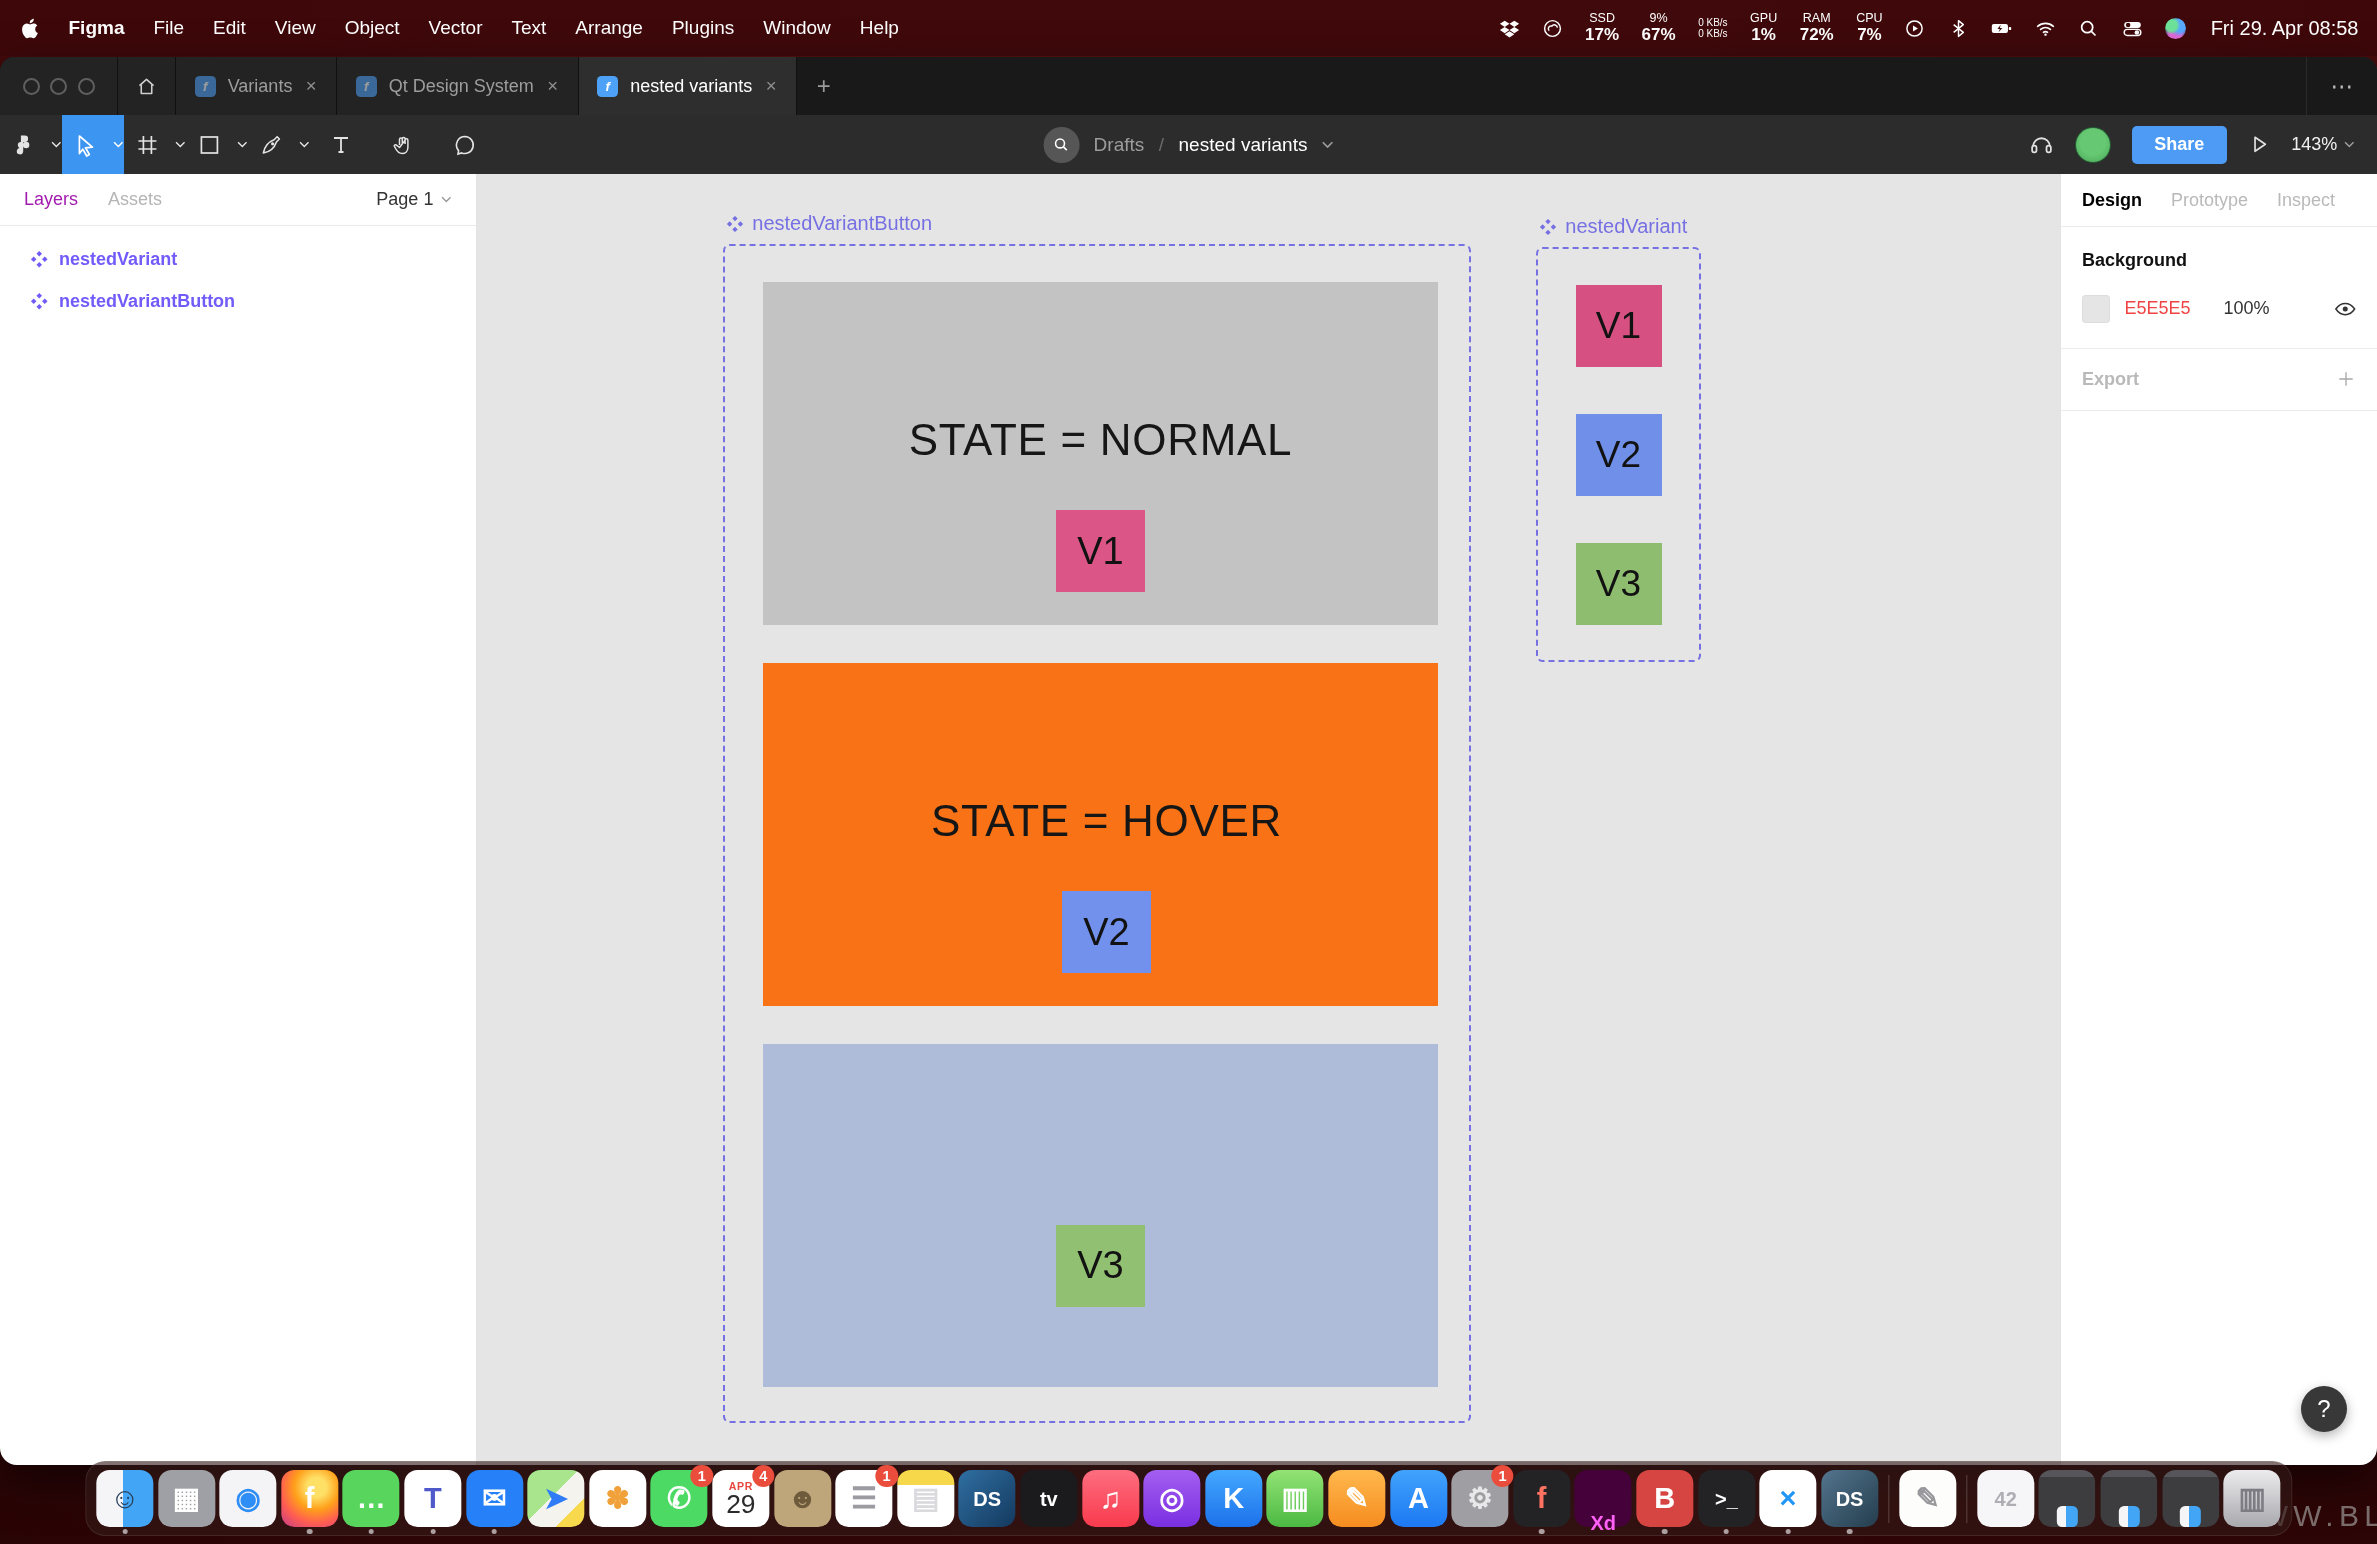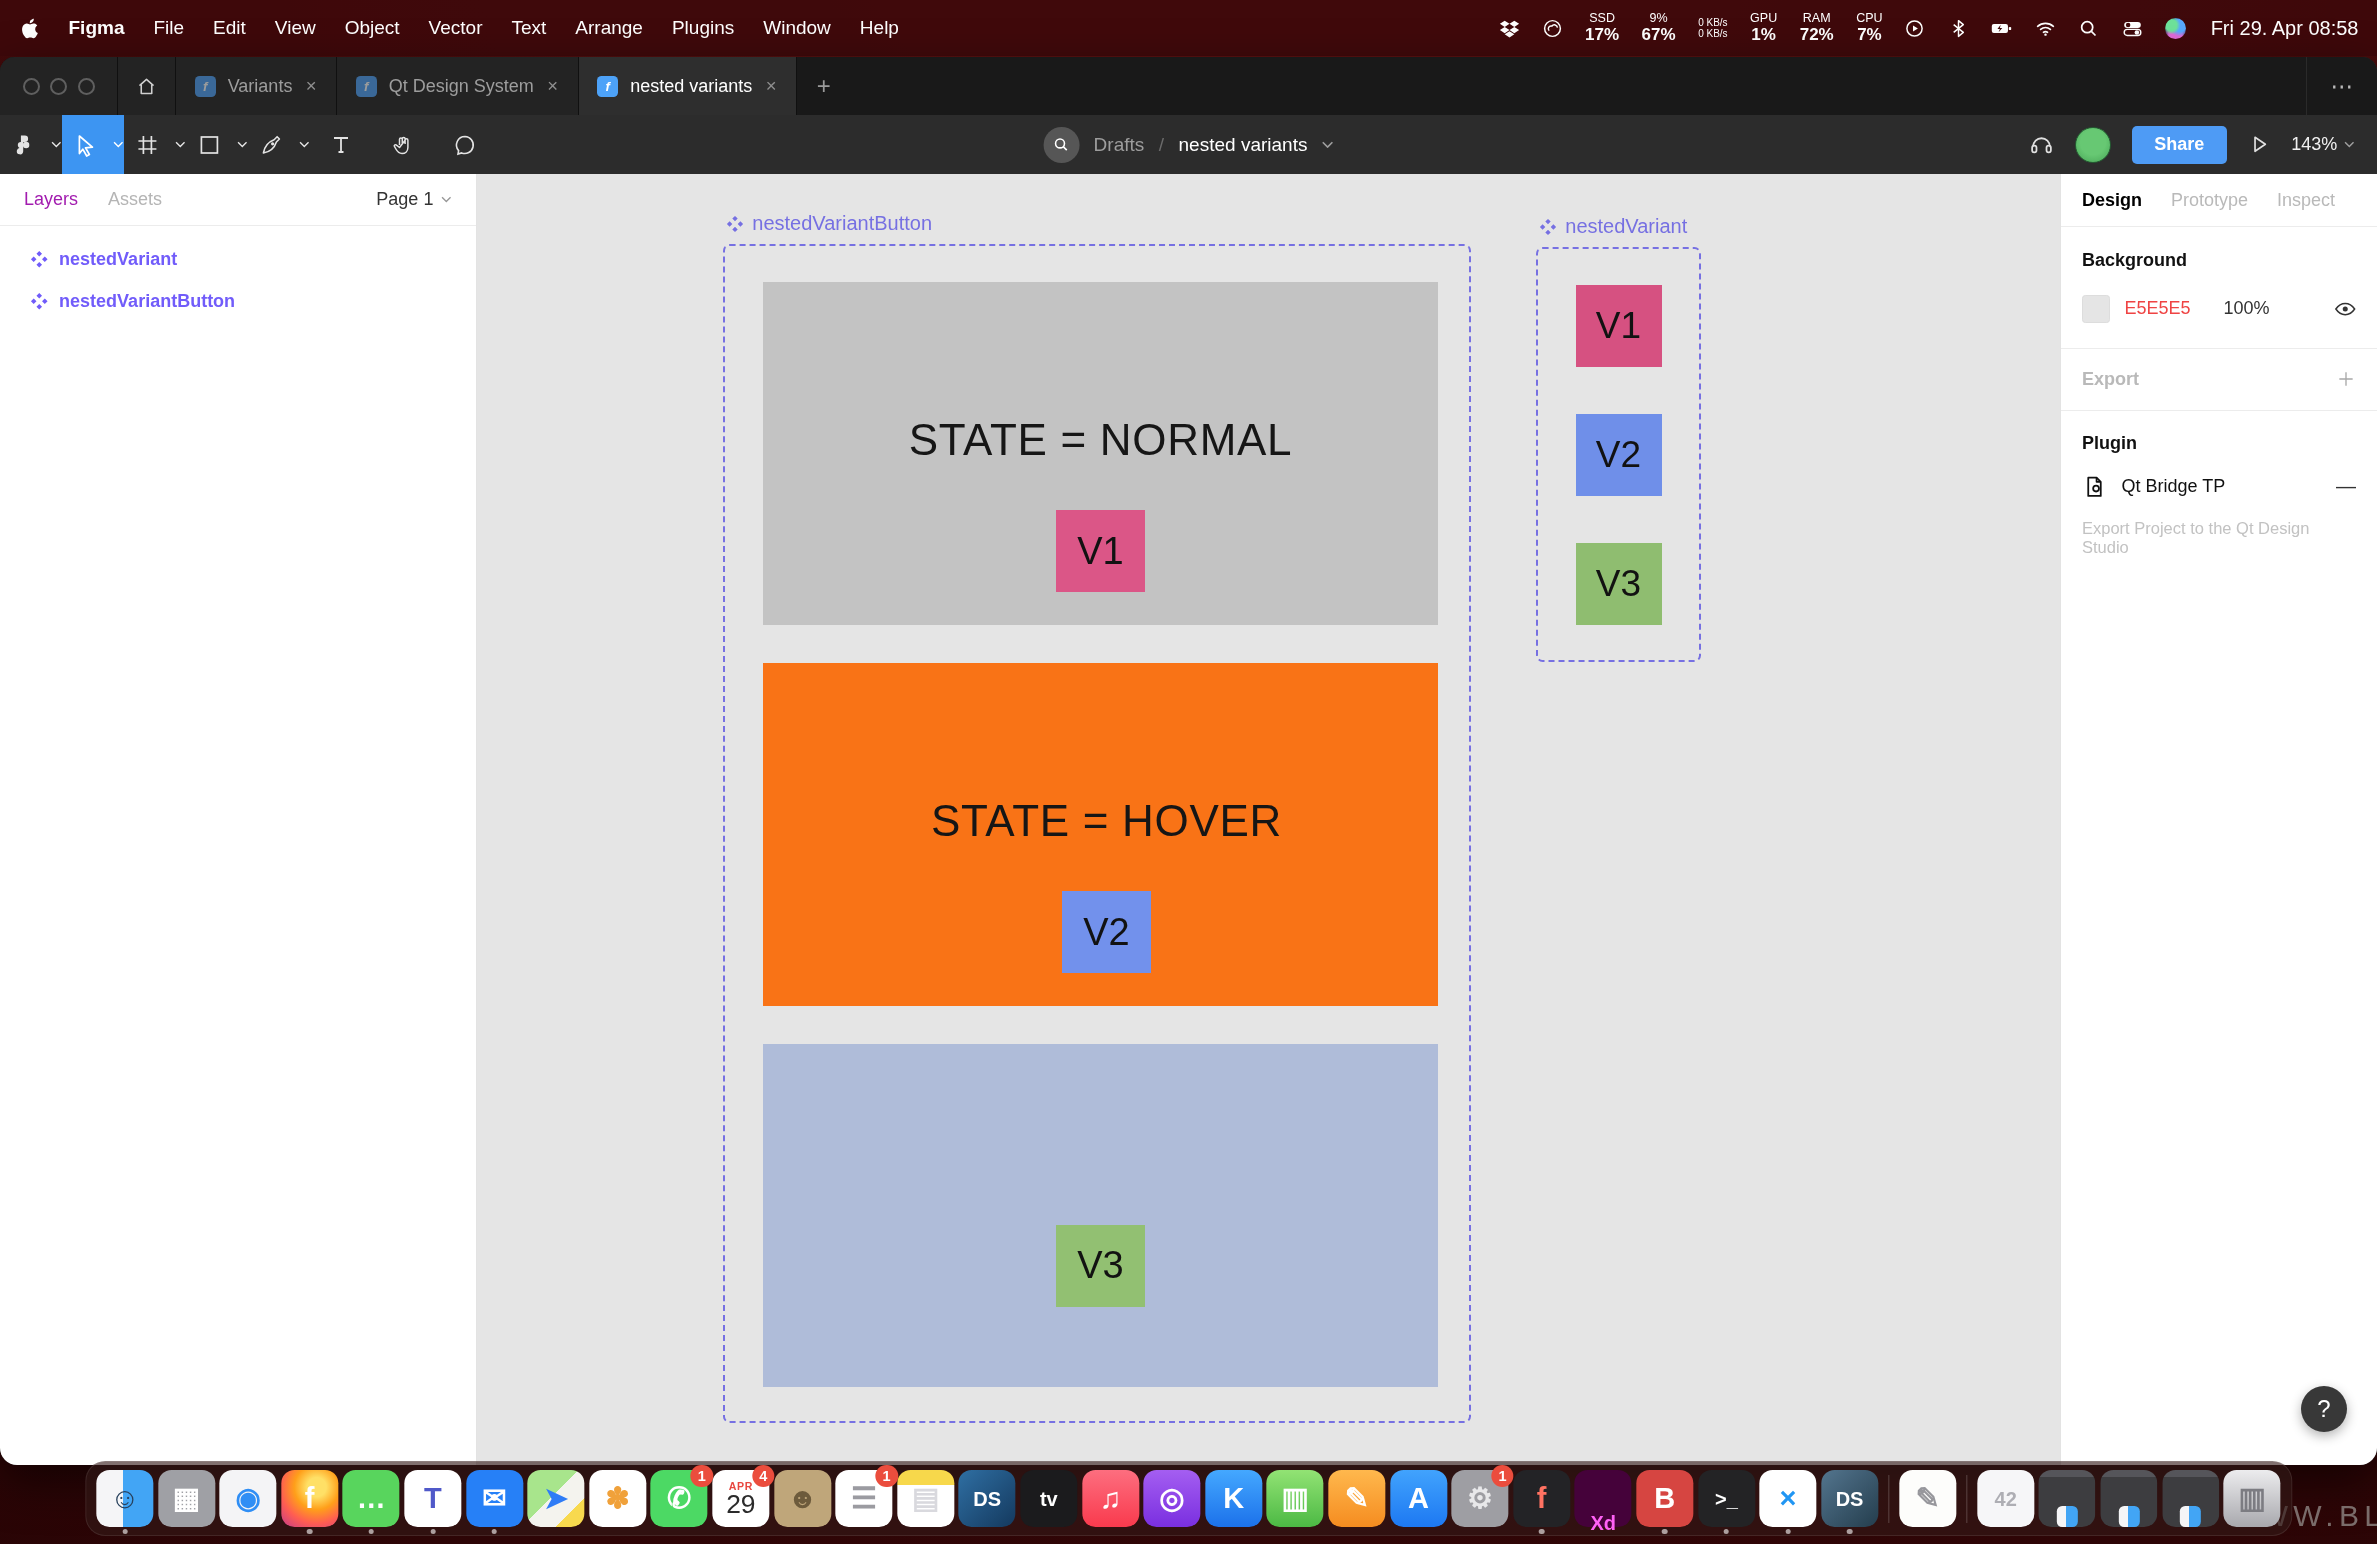--- a/index.html
+++ b/index.html
@@ -494,33 +494,20 @@
           </div>
         </div>
         <div class="row-flat">
           <span class="muted">Export</span>
           <span class="plus-icon">
               <svg viewBox="0 0 24 24" fill="none" stroke="currentColor" stroke-width="1.6">
                 <path d="M12 4v16M4 12h16"></path>
               </svg>
             </span>
         </div>
-        <div class="rp-section" style="border-bottom:none">
-          <div class="rp-title" style="margin-bottom:20px">Plugin</div>
-          <div class="plugin-row">
-            <svg viewBox="0 0 24 24" fill="none" stroke="currentColor" stroke-width="1.7" stroke-linejoin="round">
-                <path d="M6 3.5h8l4 4V21H6z"></path>
-                <path d="M14 3.5v4h4"></path>
-                <circle cx="13.5" cy="14" r="2.8"></circle>
-              </svg>
-            <span>Qt Bridge TP</span>
-            <span class="minus">—</span>
-          </div>
-          <div class="plugin-desc">Export Project to the Qt Design Studio</div>
-        </div>
         <div class="help-btn">?</div>
       </div>
 
     </div>
   </div>
 
   <div class="dock" id="dock">
       <div class="dock-item" style="background: linear-gradient(90deg, rgb(245, 245, 247) 0px, rgb(245, 245, 247) 46%, rgb(66, 165, 245) 46%);">
         <span class="dock-glyph" style="color: rgb(39, 64, 92);">☺</span>
         <span class="run-dot"></span>

